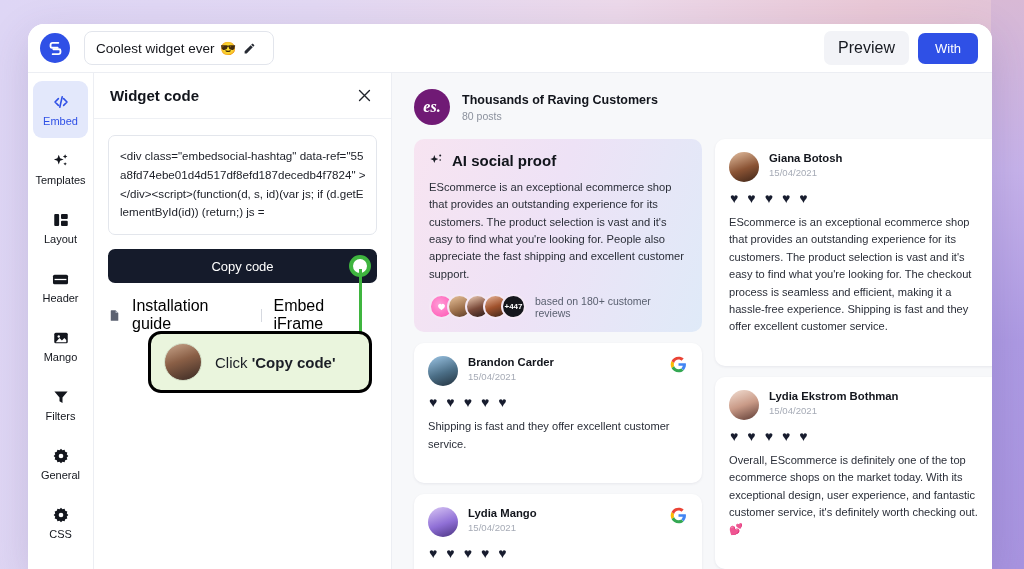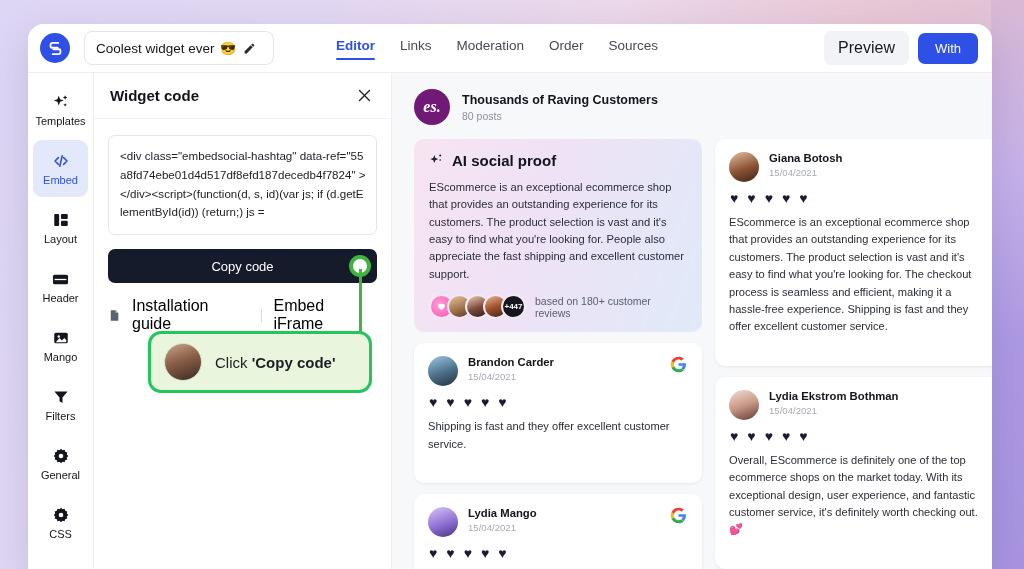--- a/index.html
+++ b/index.html
@@ -116,21 +116,21 @@
   }
   .links-row {
     margin: 14px 14px 0 14px; display: flex; align-items: center;
     gap: 11px; font-size: 16px; color: #000000;
   }
   .links-row .doc-ico { display: flex; }
   .link-a { cursor: pointer; }
   .vdivide { width: 1px; height: 13px; background: #d6d9e0; }
   .callout {
     position: absolute; left: 54px; top: 258px; width: 224px; height: 62px;
-    background: #eaf5dd; border: 3px solid #22c55e; border-radius: 13px;
+    background: #eaf5dd; border: 3px solid #000000; border-radius: 13px;
     display: flex; align-items: center; gap: 13px; padding: 0 13px;
   }
   .callout-avatar {
     width: 38px; height: 38px; border-radius: 50%; flex: 0 0 38px;
     background: linear-gradient(160deg,#c9a68c 0%, #8a5f46 45%, #3a2a24 100%);
     border: 1px solid #d3ddc6;
   }
   .callout-text { font-size: 15px; color: #1b1e26; white-space: nowrap; }
   .callout-text b { font-weight: bold; }
   .connector-v {
@@ -211,55 +211,48 @@
       <span class="title-text">Coolest widget ever</span>
       <span class="title-emoji">😎</span>
       <span class="pencil-icon">
         <svg width="13" height="13" viewBox="0 0 24 24" aria-hidden="true">
           <path d="M3 17.2V21h3.8L18 9.8 14.2 6 3 17.2z" fill="#262a33"></path>
           <path d="M20.7 7.1c.4-.4.4-1 0-1.4l-2.4-2.4c-.4-.4-1-.4-1.4 0l-1.8 1.8L18.9 8.9l1.8-1.8z" fill="#262a33"></path>
         </svg>
       </span>
     </div>
 
-    <div class="nav-tabs">
-      <div class="nav-tab active">Editor</div>
-      <div class="nav-tab">Links</div>
-      <div class="nav-tab">Moderation</div>
-      <div class="nav-tab">Order</div>
-      <div class="nav-tab">Sources</div>
-    </div>
 
     <div class="topbar-actions">
       <button class="btn-preview">Preview</button>
       <button class="btn-save">With</button>
     </div>
   </div>
 
   <div class="workspace">
 
     <div class="sidebar">
+      <div class="side-item active">
+        <span class="side-ico">
+          <svg width="18" height="18" viewBox="0 0 24 24" aria-hidden="true">
+            <path d="M8.5 7.5 4 12l4.5 4.5M15.5 7.5 20 12l-4.5 4.5M13.6 5l-3.2 14" stroke="#2f50e6" stroke-width="2.1" fill="none" stroke-linecap="round" stroke-linejoin="round"></path>
+          </svg>
+        </span>
+        <span class="side-label">Embed</span>
+      </div>
+
       <div class="side-item">
         <span class="side-ico">
           <svg width="18" height="18" viewBox="0 0 24 24" aria-hidden="true">
             <path d="M9 3.5 10.8 8.2 15.5 10 10.8 11.8 9 16.5 7.2 11.8 2.5 10 7.2 8.2z" fill="#13161d"></path>
             <path d="M17.5 3 18.4 5.1 20.5 6 18.4 6.9 17.5 9 16.6 6.9 14.5 6 16.6 5.1z" fill="#13161d"></path>
             <path d="M17.5 13.5 18.2 15.1 19.8 15.8 18.2 16.5 17.5 18.1 16.8 16.5 15.2 15.8 16.8 15.1z" fill="#13161d"></path>
           </svg>
         </span>
         <span class="side-label">Templates</span>
-      </div>
-
-      <div class="side-item active">
-        <span class="side-ico">
-          <svg width="18" height="18" viewBox="0 0 24 24" aria-hidden="true">
-            <path d="M8.5 7.5 4 12l4.5 4.5M15.5 7.5 20 12l-4.5 4.5M13.6 5l-3.2 14" stroke="#2f50e6" stroke-width="2.1" fill="none" stroke-linecap="round" stroke-linejoin="round"></path>
-          </svg>
-        </span>
-        <span class="side-label">Embed</span>
       </div>
 
       <div class="side-item">
         <span class="side-ico">
           <svg width="18" height="18" viewBox="0 0 24 24" aria-hidden="true">
             <rect x="3" y="4" width="6.5" height="16" rx="1.4" fill="#13161d"></rect>
             <rect x="12" y="4" width="9" height="6.6" rx="1.4" fill="#13161d"></rect>
             <rect x="12" y="13" width="9" height="7" rx="1.4" fill="#13161d"></rect>
           </svg>
         </span>

